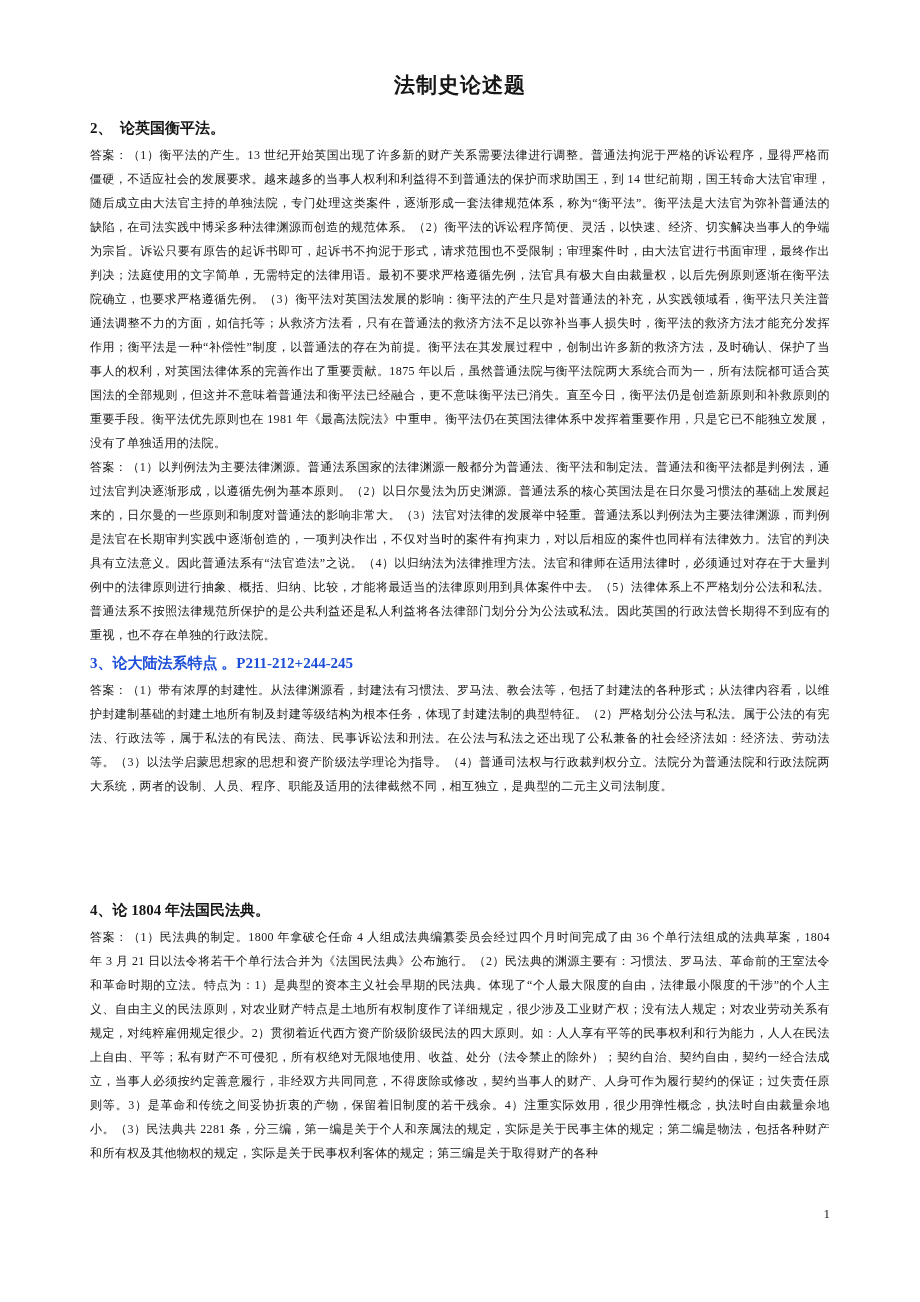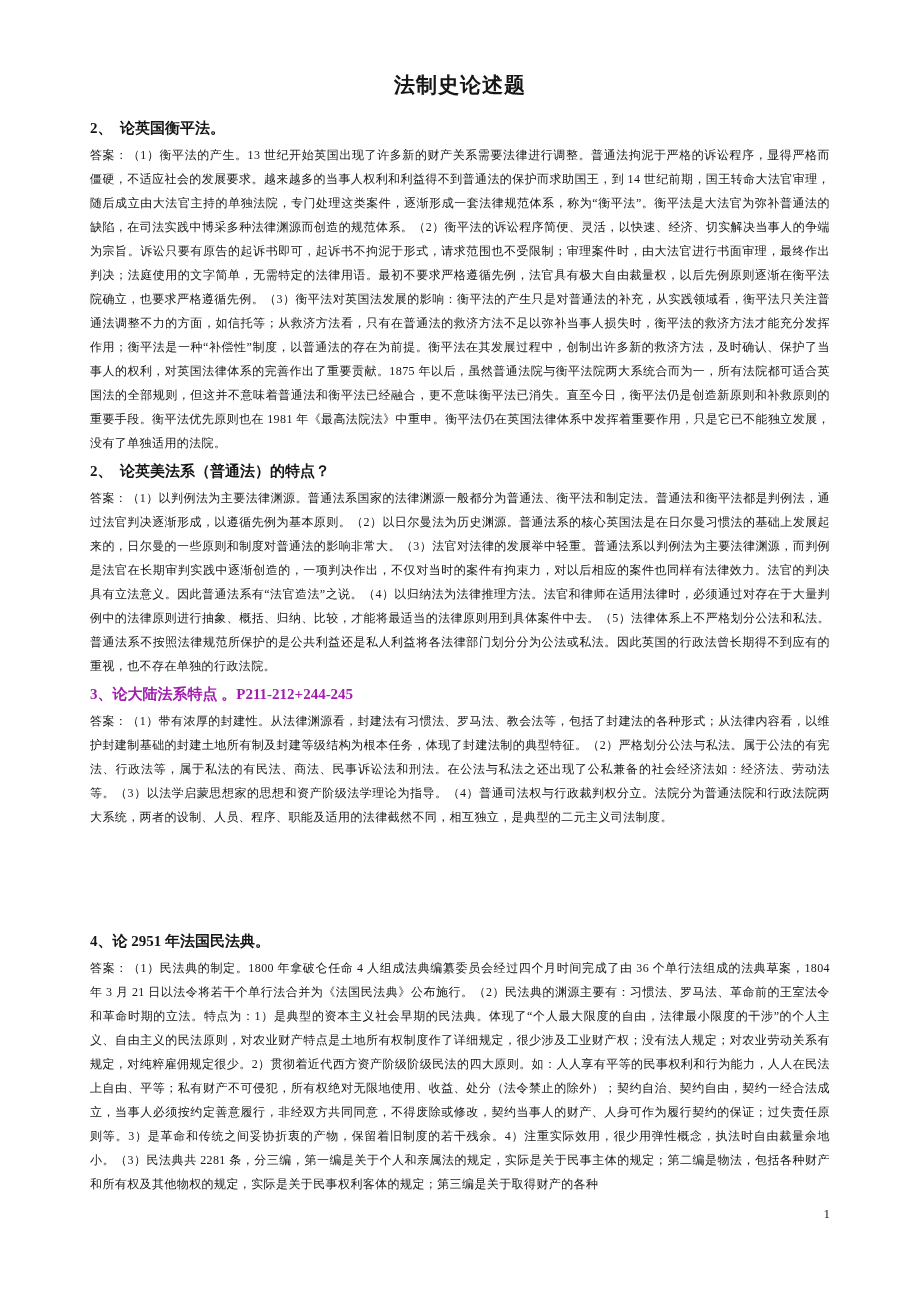--- a/index.html
+++ b/index.html
@@ -58,31 +58,30 @@
 <div class="page">
 
   <h1 class="doc-title">法制史论述题</h1>
 
   <section>
     <h2 class="q-heading">2、  论英国衡平法。</h2>
     <p class="answer">答案：（1）衡平法的产生。13 世纪开始英国出现了许多新的财产关系需要法律进行调整。普通法拘泥于严格的诉讼程序，显得严格而僵硬，不适应社会的发展要求。越来越多的当事人权利和利益得不到普通法的保护而求助国王，到 14 世纪前期，国王转命大法官审理，随后成立由大法官主持的单独法院，专门处理这类案件，逐渐形成一套法律规范体系，称为“衡平法”。衡平法是大法官为弥补普通法的缺陷，在司法实践中博采多种法律渊源而创造的规范体系。（2）衡平法的诉讼程序简便、灵活，以快速、经济、切实解决当事人的争端为宗旨。诉讼只要有原告的起诉书即可，起诉书不拘泥于形式，请求范围也不受限制；审理案件时，由大法官进行书面审理，最终作出判决；法庭使用的文字简单，无需特定的法律用语。最初不要求严格遵循先例，法官具有极大自由裁量权，以后先例原则逐渐在衡平法院确立，也要求严格遵循先例。（3）衡平法对英国法发展的影响：衡平法的产生只是对普通法的补充，从实践领域看，衡平法只关注普通法调整不力的方面，如信托等；从救济方法看，只有在普通法的救济方法不足以弥补当事人损失时，衡平法的救济方法才能充分发挥作用；衡平法是一种“补偿性”制度，以普通法的存在为前提。衡平法在其发展过程中，创制出许多新的救济方法，及时确认、保护了当事人的权利，对英国法律体系的完善作出了重要贡献。1875 年以后，虽然普通法院与衡平法院两大系统合而为一，所有法院都可适合英国法的全部规则，但这并不意味着普通法和衡平法已经融合，更不意味衡平法已消失。直至今日，衡平法仍是创造新原则和补救原则的重要手段。衡平法优先原则也在 1981 年《最高法院法》中重申。衡平法仍在英国法律体系中发挥着重要作用，只是它已不能独立发展，没有了单独适用的法院。</p>
   </section>
 
   <section>
-    <h2 class="q-heading">2、  论英美法系（普通法）的特点？</h2>
     <p class="answer">答案：（1）以判例法为主要法律渊源。普通法系国家的法律渊源一般都分为普通法、衡平法和制定法。普通法和衡平法都是判例法，通过法官判决逐渐形成，以遵循先例为基本原则。（2）以日尔曼法为历史渊源。普通法系的核心英国法是在日尔曼习惯法的基础上发展起来的，日尔曼的一些原则和制度对普通法的影响非常大。（3）法官对法律的发展举中轻重。普通法系以判例法为主要法律渊源，而判例是法官在长期审判实践中逐渐创造的，一项判决作出，不仅对当时的案件有拘束力，对以后相应的案件也同样有法律效力。法官的判决具有立法意义。因此普通法系有“法官造法”之说。（4）以归纳法为法律推理方法。法官和律师在适用法律时，必须通过对存在于大量判例中的法律原则进行抽象、概括、归纳、比较，才能将最适当的法律原则用到具体案件中去。（5）法律体系上不严格划分公法和私法。普通法系不按照法律规范所保护的是公共利益还是私人利益将各法律部门划分分为公法或私法。因此英国的行政法曾长期得不到应有的重视，也不存在单独的行政法院。</p>
   </section>
 
   <section>
-    <h2 class="q-heading" style="color: #a21caf;">3、论大陆法系特点 。P211-212+244-245</h2>
+    <h2 class="q-heading" style="color: #1d4ed8;">3、论大陆法系特点 。P211-212+244-245</h2>
     <p class="answer">答案：（1）带有浓厚的封建性。从法律渊源看，封建法有习惯法、罗马法、教会法等，包括了封建法的各种形式；从法律内容看，以维护封建制基础的封建土地所有制及封建等级结构为根本任务，体现了封建法制的典型特征。（2）严格划分公法与私法。属于公法的有宪法、行政法等，属于私法的有民法、商法、民事诉讼法和刑法。在公法与私法之还出现了公私兼备的社会经济法如：经济法、劳动法等。（3）以法学启蒙思想家的思想和资产阶级法学理论为指导。（4）普通司法权与行政裁判权分立。法院分为普通法院和行政法院两大系统，两者的设制、人员、程序、职能及适用的法律截然不同，相互独立，是典型的二元主义司法制度。</p>
   </section>
 
   <div class="blank-gap"></div>
 
   <section>
-    <h2 class="q-heading">4、论 2951 年法国民法典。</h2>
+    <h2 class="q-heading">4、论 1804 年法国民法典。</h2>
     <p class="answer">答案：（1）民法典的制定。1800 年拿破仑任命 4 人组成法典编纂委员会经过四个月时间完成了由 36 个单行法组成的法典草案，1804 年 3 月 21 日以法令将若干个单行法合并为《法国民法典》公布施行。（2）民法典的渊源主要有：习惯法、罗马法、革命前的王室法令和革命时期的立法。特点为：1）是典型的资本主义社会早期的民法典。体现了“个人最大限度的自由，法律最小限度的干涉”的个人主义、自由主义的民法原则，对农业财产特点是土地所有权制度作了详细规定，很少涉及工业财产权；没有法人规定；对农业劳动关系有规定，对纯粹雇佣规定很少。2）贯彻着近代西方资产阶级阶级民法的四大原则。如：人人享有平等的民事权利和行为能力，人人在民法上自由、平等；私有财产不可侵犯，所有权绝对无限地使用、收益、处分（法令禁止的除外）；契约自治、契约自由，契约一经合法成立，当事人必须按约定善意履行，非经双方共同同意，不得废除或修改，契约当事人的财产、人身可作为履行契约的保证；过失责任原则等。3）是革命和传统之间妥协折衷的产物，保留着旧制度的若干残余。4）注重实际效用，很少用弹性概念，执法时自由裁量余地小。（3）民法典共 2281 条，分三编，第一编是关于个人和亲属法的规定，实际是关于民事主体的规定；第二编是物法，包括各种财产和所有权及其他物权的规定，实际是关于民事权利客体的规定；第三编是关于取得财产的各种</p>
   </section>
 
   <div class="page-num">1</div>
 
 </div>
 
 </body></html>

